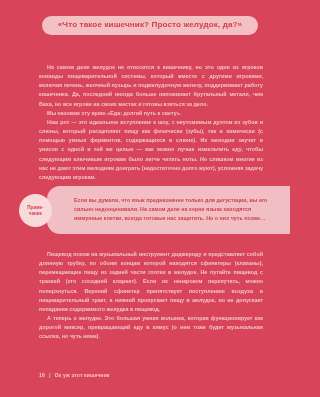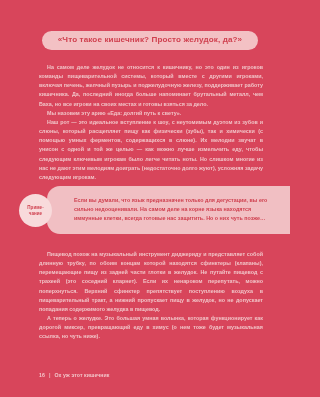--- a/index.html
+++ b/index.html
@@ -18,21 +18,21 @@
     position: absolute;
     inset: 0;
     background: #d8455b;
   }
 
   
   .heading-pill-wrap {
     position: absolute;
     left: 0;
     right: 0;
-    top: 31px;
+    top: 16px;
     display: flex;
     justify-content: center;
   }
   .heading-pill {
     background: #f3c1c4;
     color: #d0404f;
     border-radius: 999px;
     padding: 5px 16px 6px 16px;
     font-size: 8.1px;
     font-weight: bold;

